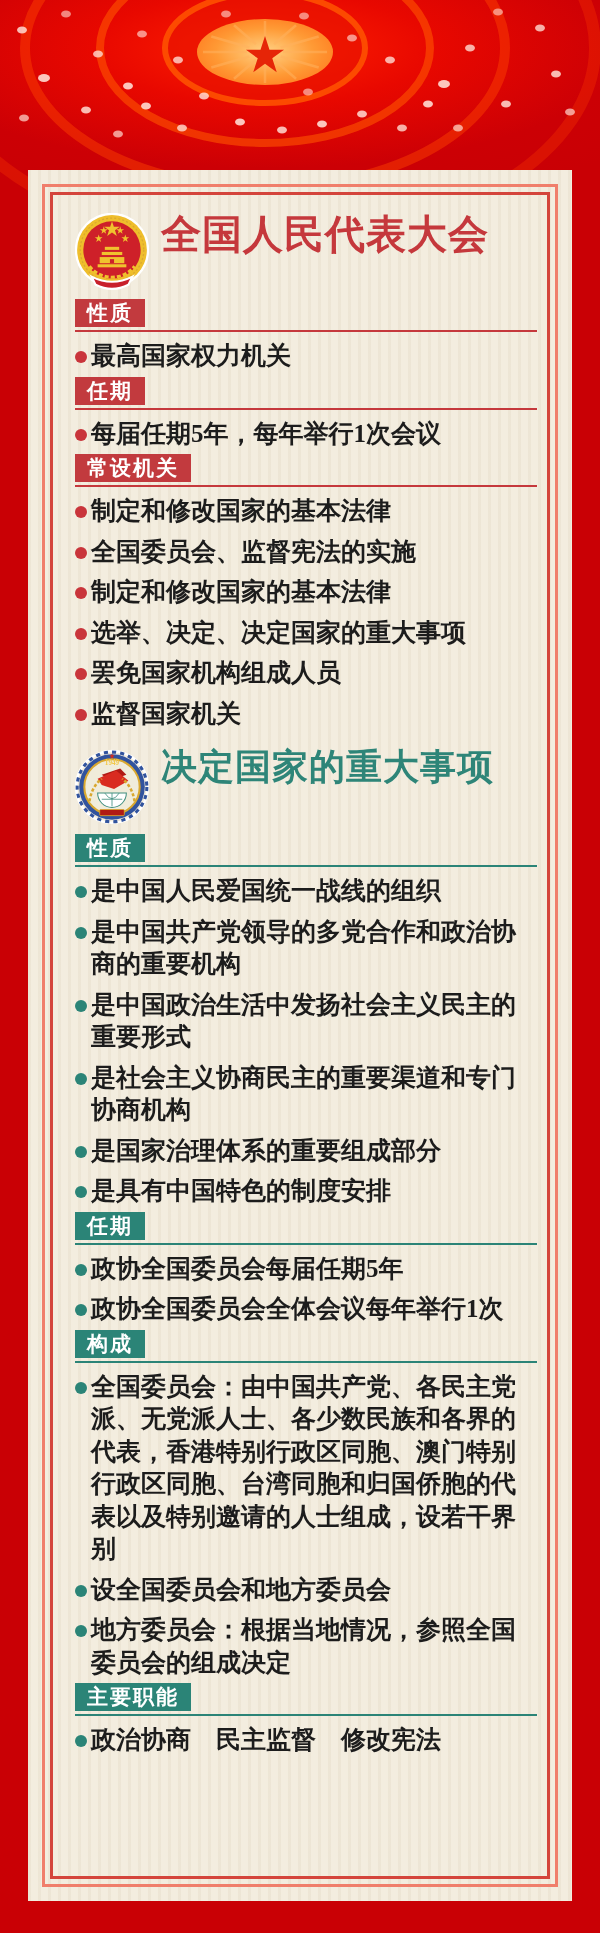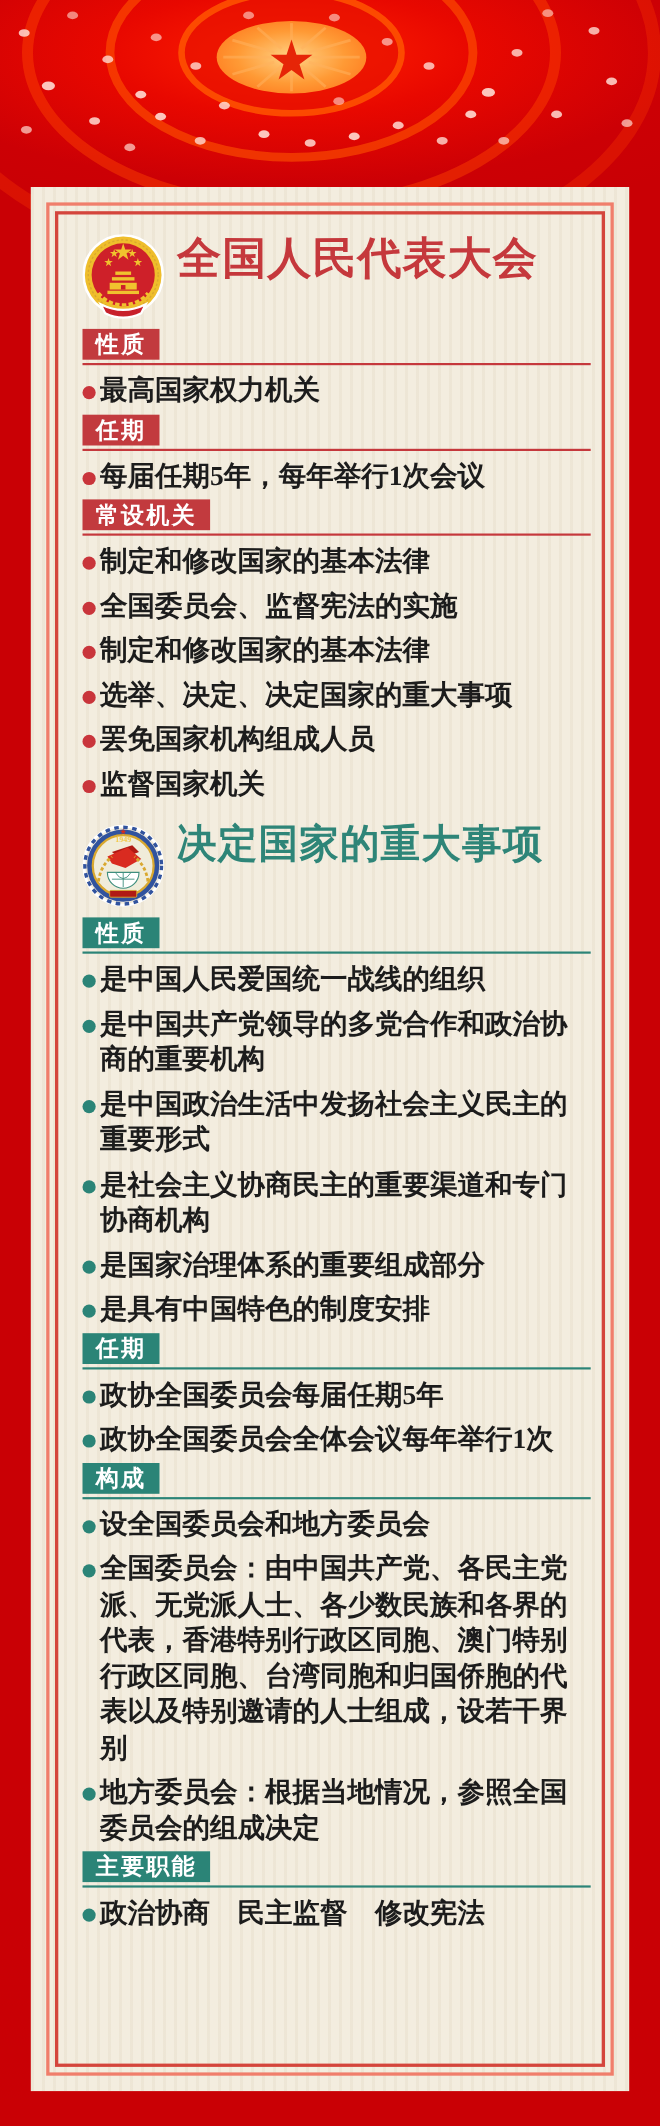--- a/index.html
+++ b/index.html
@@ -254,25 +254,25 @@
       <div class="bullet">
               <span class="dot"></span>
               <span class="bullet-text">政协全国委员会全体会议每年举行1次</span>
             </div>
     </div>
 
     <div class="group">
       <div class="group-header"><span class="badge">构成</span></div>
       <div class="bullet">
               <span class="dot"></span>
+              <span class="bullet-text">全国委员会：由中国共产党、各民主党派、无党派人士、各少数民族和各界的代表，香港特别行政区同胞、澳门特别行政区同胞、台湾同胞和归国侨胞的代表以及特别邀请的人士组成，设若干界别</span>
+            </div>
+      <div class="bullet">
+              <span class="dot"></span>
               <span class="bullet-text">设全国委员会和地方委员会</span>
-            </div>
-      <div class="bullet">
-              <span class="dot"></span>
-              <span class="bullet-text">全国委员会：由中国共产党、各民主党派、无党派人士、各少数民族和各界的代表，香港特别行政区同胞、澳门特别行政区同胞、台湾同胞和归国侨胞的代表以及特别邀请的人士组成，设若干界别</span>
             </div>
       <div class="bullet">
               <span class="dot"></span>
               <span class="bullet-text">地方委员会：根据当地情况，参照全国委员会的组成决定</span>
             </div>
     </div>
 
     <div class="group">
       <div class="group-header"><span class="badge">主要职能</span></div>
       <div class="bullet">

